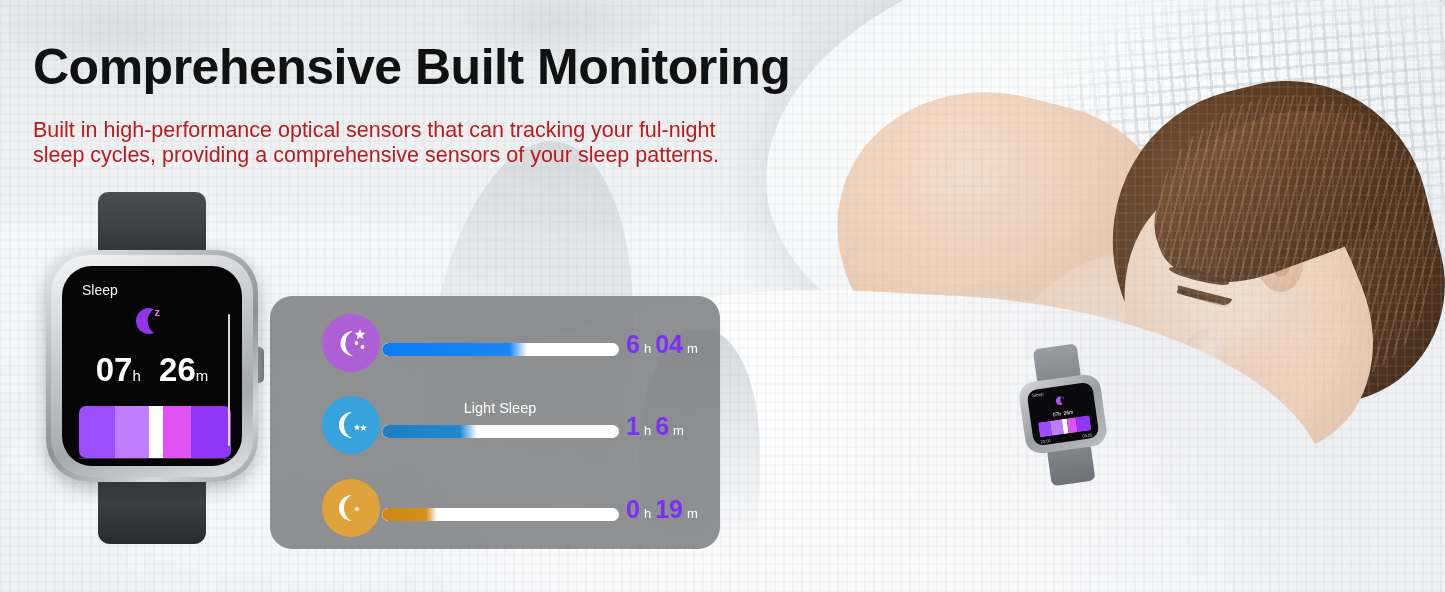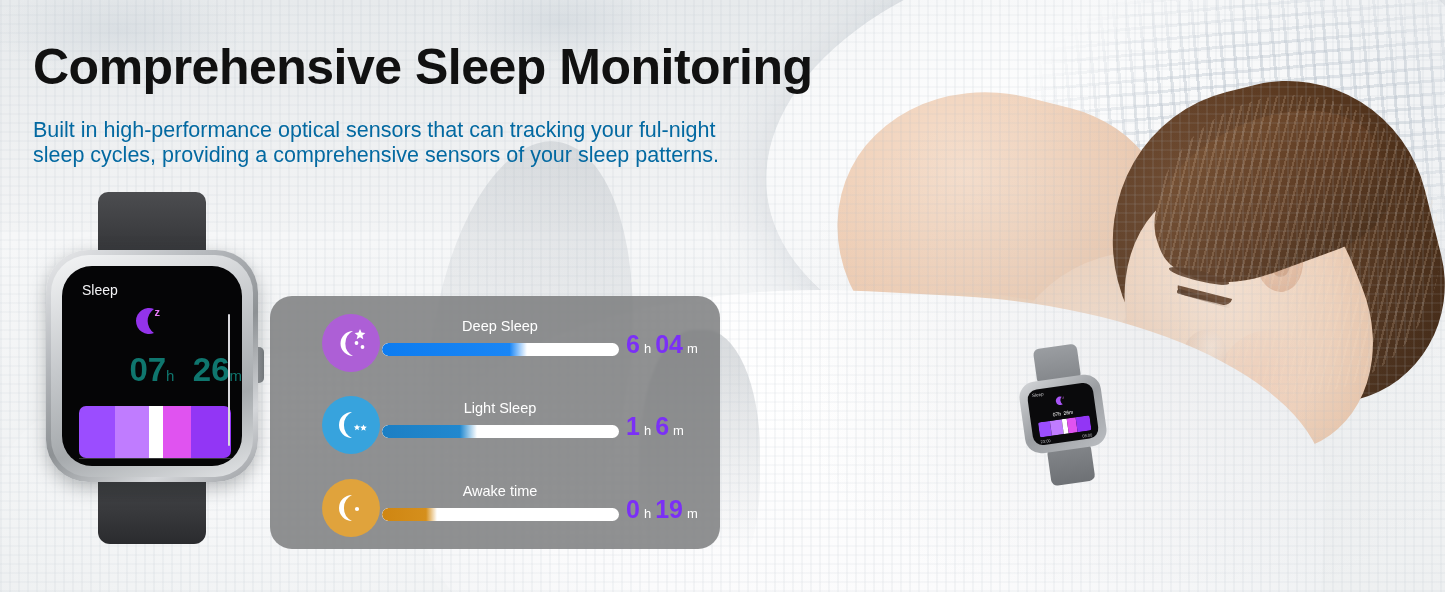--- a/index.html
+++ b/index.html
@@ -166,21 +166,21 @@
 
   
   .headline {
     position: absolute; left: 33px; top: 38px;
     font-size: 50px; font-weight: bold; letter-spacing: -0.5px;
     color: #111111; white-space: nowrap;
     font-family: "Liberation Sans", sans-serif;
   }
   .subcopy {
     position: absolute; left: 33px; top: 118px; width: 740px;
-    font-size: 21.5px; line-height: 25px; color: #0369a1;
+    font-size: 21.5px; line-height: 25px; color: #b91c1c;
   }
   .subcopy div { white-space: nowrap; }
 
   
   .watch { position: absolute; left: 38px; top: 192px; width: 222px; height: 345px; }
   .band-top {
     position: absolute; left: 60px; top: 0; width: 108px; height: 78px;
     background: linear-gradient(180deg, #4c4d50 0%, #3b3c3f 55%, #2f3033 100%);
     border-radius: 10px 10px 4px 4px;
   }
@@ -209,21 +209,21 @@
     background: linear-gradient(90deg, #cfd2d5, #9ea2a6 40%, #787c80 100%);
     border-radius: 3px 5px 5px 3px;
   }
   .screen-label {
     position: absolute; left: 20px; top: 16px;
     color: #f3f3f5; font-size: 14px;
   }
   .moon-z { position: absolute; left: 66px; top: 38px; width: 42px; height: 34px; }
   .watch-time {
     position: absolute; left: 0; right: 0; top: 85px;
-    text-align: right; color: #0f766e;
+    text-align: center; color: #ffffff;
     font-size: 33px; font-weight: bold; letter-spacing: 0px;
   }
   .watch-time .u { font-size: 15px; font-weight: normal; }
   .sleep-bar {
     position: absolute; left: 17px; top: 140px; width: 152px; height: 52px;
     border-radius: 7px; overflow: hidden; display: flex;
   }
   .sleep-bar i { display: block; height: 100%; }
   .axis-line {
     position: absolute; left: 17px; top: 192px; width: 152px; height: 1px;
@@ -348,21 +348,21 @@
         <i style="width:26%;background:#9236f5"></i>
       </div>
       <div class="wrist-axis">
         <span>23:00</span>
         <span>08:00</span>
       </div>
     </div>
   </div>
 </div>
 
-<h1 class="headline">Comprehensive Sleep Monitoring</h1>
+<h1 class="headline">Comprehensive Built Monitoring</h1>
 <div class="subcopy">
   <div>Built in high-performance optical sensors that can tracking your ful-night</div>
   <div>sleep cycles, providing a comprehensive sensors of your sleep patterns.</div>
 </div>
 
 <div class="watch">
   <div class="band-top"></div>
   <div class="band-bottom"></div>
   <div class="crown"></div>
   <div class="case">
@@ -399,21 +399,20 @@
 
   <div class="stat-row r1">
     <div class="stat-icon" style="background:#ad5fd6">
       <svg width="40" height="40" viewBox="0 0 40 40">
         <path d="M22 8A12.5 12.5 0 1 0 22 33 14 14 0 0 1 22 8z" fill="#ffffff"></path>
         <path d="M29 6l1.5 3.6 3.9.3-3 2.6.9 3.8-3.3-2.1-3.3 2.1.9-3.8-3-2.6 3.9-.3z" fill="#ffffff"></path>
         <circle cx="25.5" cy="20" r="1.9" fill="#ffffff"></circle>
         <circle cx="31.5" cy="24" r="1.9" fill="#ffffff"></circle>
       </svg>
     </div>
-    <div class="stat-label">Deep Sleep</div>
     <div class="bar-track">
       <div class="bar-fill" style="width:61%;background:linear-gradient(90deg,#0d7cf0 0%,#1a86f5 88%,rgba(255,255,255,0) 100%)"></div>
     </div>
     <div class="stat-value">
       <span>6</span><span class="sp"></span><span class="u">h</span><span class="sp"></span><span>04</span><span class="sp"></span><span class="u">m</span>
     </div>
   </div>
 
   <div class="stat-row r2">
     <div class="stat-icon" style="background:#37a3dd">
@@ -432,21 +431,20 @@
     </div>
   </div>
 
   <div class="stat-row r3">
     <div class="stat-icon" style="background:#e0a33c">
       <svg width="40" height="40" viewBox="0 0 40 40">
         <path d="M21 7A13 13 0 1 0 21 33 14.5 14.5 0 0 1 21 7z" fill="#ffffff"></path>
         <circle cx="26" cy="21" r="2.1" fill="#ffffff"></circle>
       </svg>
     </div>
-    <div class="stat-label">Awake time</div>
     <div class="bar-track">
       <div class="bar-fill" style="width:23%;background:linear-gradient(90deg,#cf8612 0%,#d58f1c 80%,rgba(255,255,255,0) 100%)"></div>
     </div>
     <div class="stat-value">
       <span>0</span><span class="sp"></span><span class="u">h</span><span class="sp"></span><span>19</span><span class="sp"></span><span class="u">m</span>
     </div>
   </div>
 
 </div>
 

